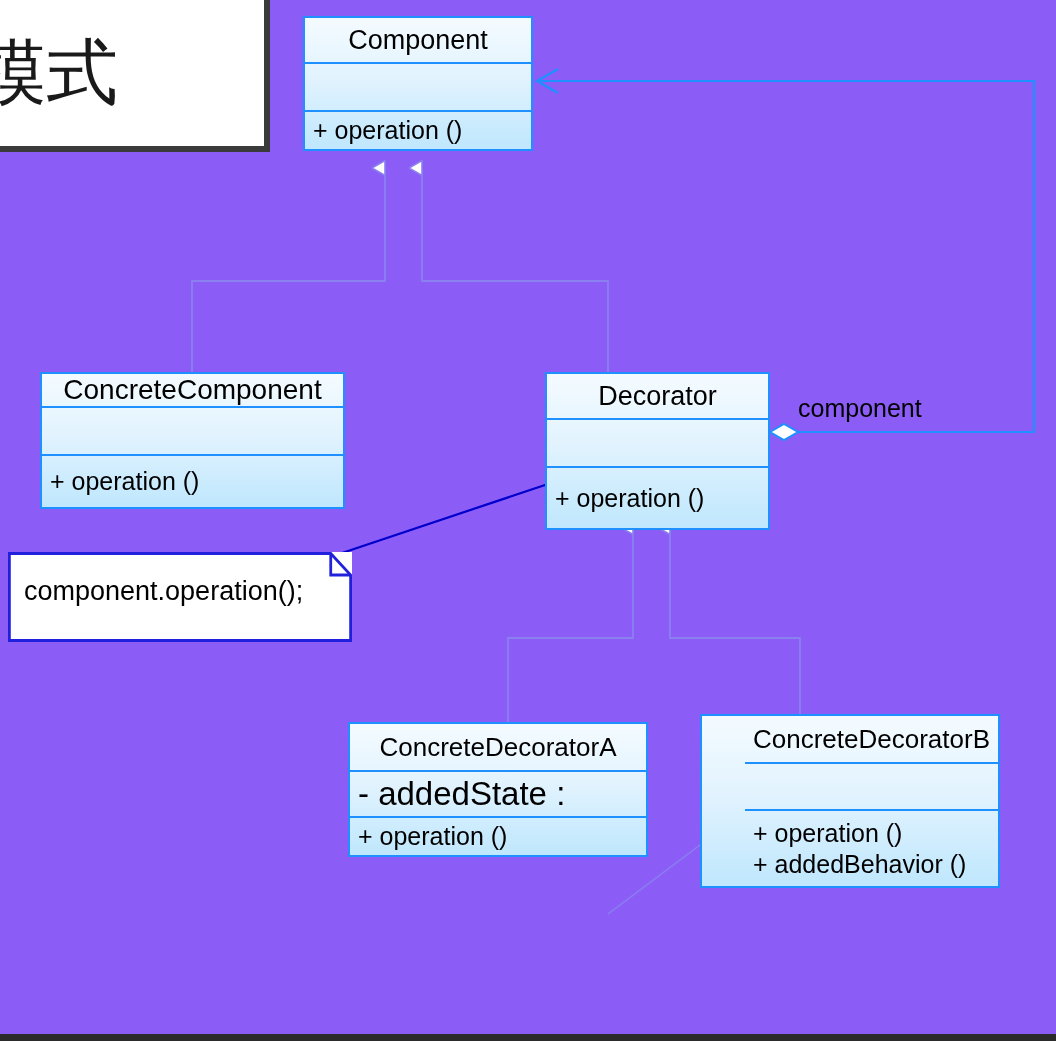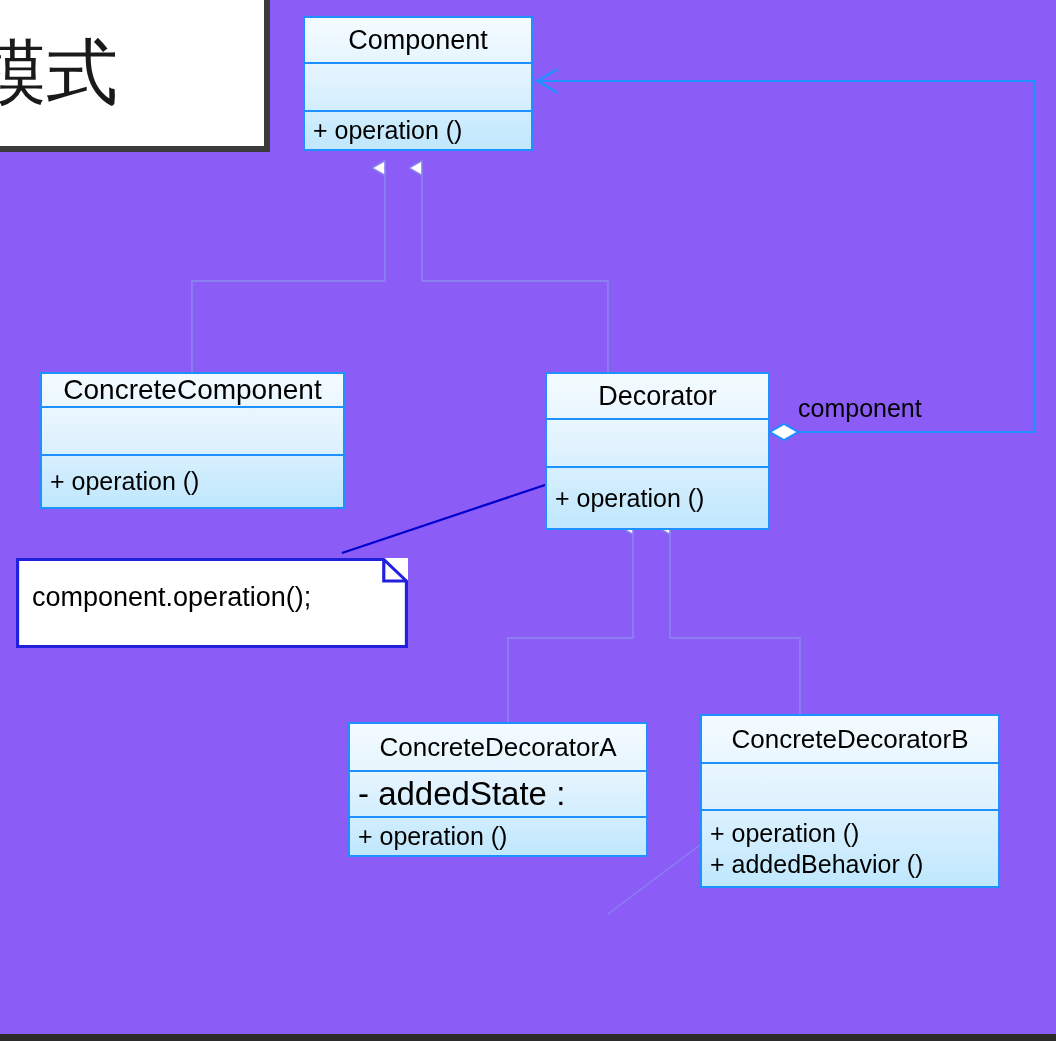--- a/index.html
+++ b/index.html
@@ -189,30 +189,30 @@
   <div class="uml-class" style="left:348px; top:722px; width:300px; height:135px;">
     <div class="cls-name" style="height:46px; font-size:26px;">ConcreteDecoratorA</div>
     <div class="cls-attrs" style="height:44px;">
       <div class="member" style="font-size:33px;">-  addedState :</div>
     </div>
     <div class="cls-ops" style="flex:1 1 auto;">
       <div class="member" style="font-size:25px;">+  operation ()</div>
     </div>
   </div>
 
-  <div class="uml-class" style="left:700px; top:714px; width:300px; height:174px;">
+  <div class="uml-class" style="left:700px; top:714px; width:300px; height:174px;padding-left:43px;">
     <div class="cls-name" style="height:46px; font-size:26px;">ConcreteDecoratorB</div>
     <div class="cls-attrs" style="height:45px;"></div>
     <div class="cls-ops" style="flex:1 1 auto; justify-content:center; gap:2px;">
       <div class="member" style="font-size:25px;">+  operation ()</div>
       <div class="member" style="font-size:25px;">+  addedBehavior ()</div>
     </div>
   </div>
 
-  <div class="uml-note" style="left:16px; top:552px; width:392px; height:90px;margin-top:6px;">
+  <div class="uml-note" style="left:8px; top:552px; width:344px; height:90px;">
     <svg class="note-body" viewBox="0 0 372 90" preserveAspectRatio="none">
       <path d="M 1.5 1.5 L 349 1.5 L 370.5 23 L 370.5 88.5 L 1.5 88.5 Z" fill="#ffffff" stroke="#2020dd" stroke-width="3"></path>
       <path d="M 349 1.5 L 349 23 L 370.5 23" fill="none" stroke="#2020dd" stroke-width="3"></path>
     </svg>
     <div class="note-text" style="left:16px; top:24px; font-size:27px;">component.operation();</div>
   </div>
 
 
   <div class="edge-label" style="left:798px; top:394px; font-size:25px;">component</div>
 

